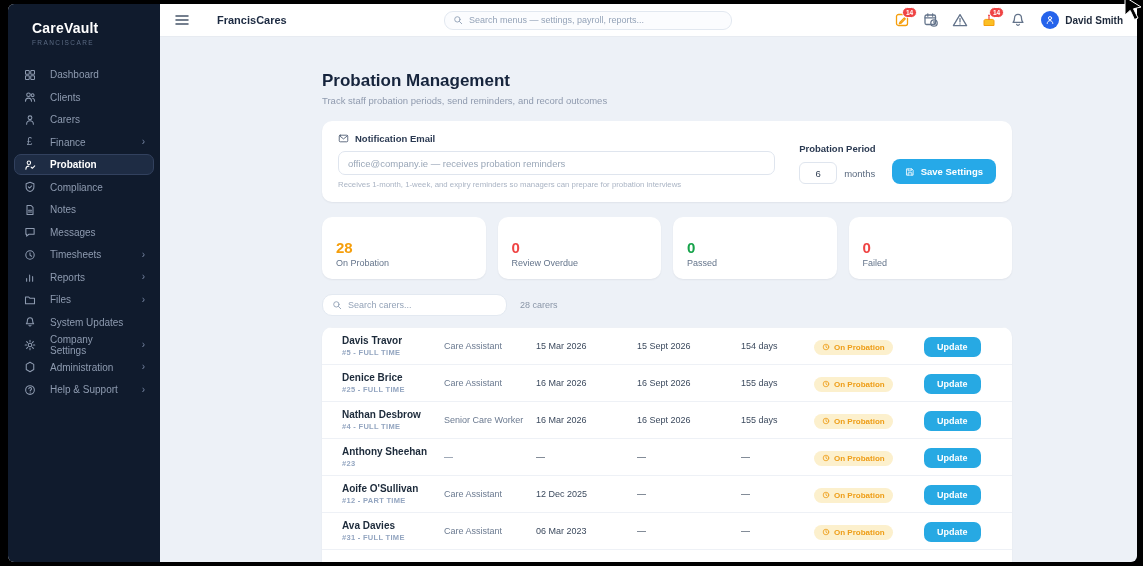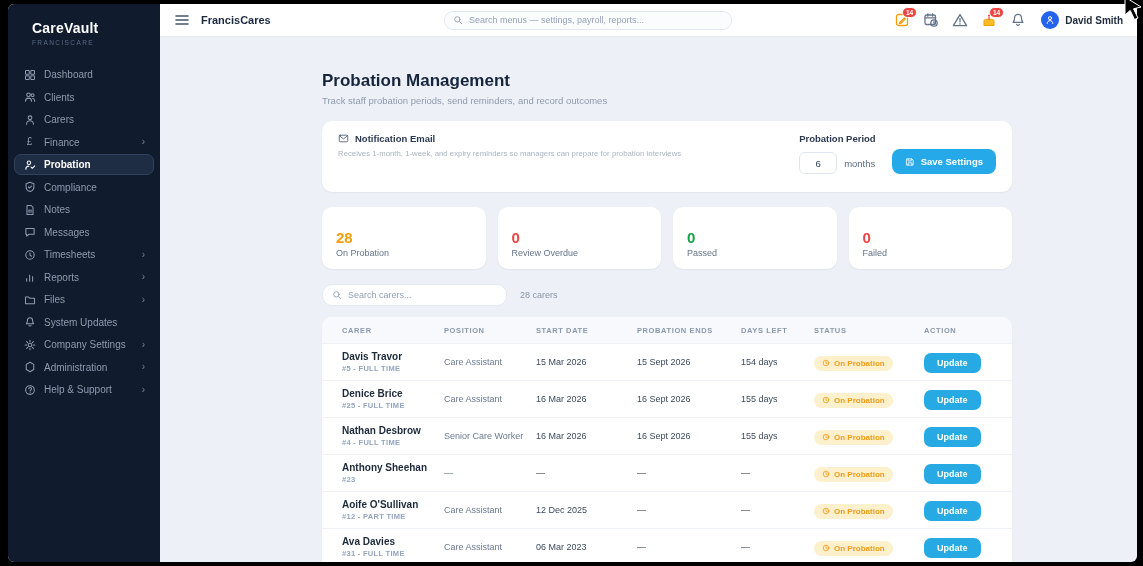--- a/index.html
+++ b/index.html
@@ -7,33 +7,33 @@
     font-family:"Liberation Sans", sans-serif; }
   .app { position:absolute; top:4px; left:8px; right:6px; bottom:4px;
     display:flex; border-radius:6px; overflow:hidden; background:#edf1f7; }
 
   
   .sidebar { width:152px; background:#101b2d; flex-shrink:0; padding-top:12px; }
   .logo { padding:4px 24px 8px; }
   .brand { color:#fff; font-size:14px; font-weight:700; letter-spacing:.2px; }
   .brand-sub { color:#5a6a82; font-size:6.5px; letter-spacing:1.4px; margin-top:3px; }
   .nav { margin-top:10px; padding:0 6px; }
-  .nav-item { display:flex; align-items:center; gap:8px; height:21px; margin-bottom:1.5px;
+  .nav-item { display:flex; align-items:center; gap:14px; height:21px; margin-bottom:1.5px;
     padding:0 8px; border-radius:7px; color:#8e9bb0; font-size:10px; cursor:pointer;
     border:1px solid transparent; }
   .nav-item.active { background:#1e2c44; border-color:#32415e; color:#fff; font-weight:600; }
   .nicon { width:13px; height:13px; display:flex; align-items:center; justify-content:center; flex-shrink:0; }
   .nicon svg { width:12px; height:12px; }
   .pound { font-size:10px; line-height:1; }
   .chev { margin-left:auto; font-size:10px; color:#7483a0; line-height:1; }
 
   
   .main { flex:1; display:flex; flex-direction:column; min-width:0; }
   .header { height:28px; background:#fff; border-bottom:1px solid #e7ebf1;
-    display:flex; align-items:center; padding:16px 14px; position:relative; flex-shrink:0; }
+    display:flex; align-items:center; padding:16px 14px; position:relative; flex-shrink:0;gap:16px; }
   .hamburger { width:16px; height:16px; color:#475569; cursor:pointer; }
   .htitle { margin-left:11px; font-size:11px; font-weight:700; color:#1b2940; }
   .hsearch { position:absolute; left:284px; width:288px; height:19px; border:1px solid #e2e8f0;
     border-radius:9px; background:#fbfcfe; display:flex; align-items:center; padding:0 8px; gap:6px; }
   .hsearch svg { width:10px; height:10px; color:#94a3b8; flex-shrink:0; }
   .hsearch input { border:none; outline:none; background:transparent; flex:1; font-size:9px;
     color:#334155; font-family:inherit; }
   .hsearch input::placeholder { color:#94a3b8; }
   .hicons { margin-left:auto; display:flex; align-items:center; gap:13px; }
   .hicon { position:relative; width:16px; height:16px; cursor:pointer; color:#64748b; }
@@ -384,20 +384,21 @@
         <div class="page-sub">Track staff probation periods, send reminders, and record outcomes</div>
 
         <div class="card settings">
           <div class="s-left">
             <div class="s-label">
                 <svg viewBox="0 0 16 16" fill="none" stroke="currentColor" stroke-width="1.2" stroke-linecap="round" stroke-linejoin="round">
                   <use href="#i-envelope"></use>
                 </svg>
                 <span>Notification Email</span>
               </div>
+            <input class="s-input" type="text" placeholder="office@company.ie — receives probation reminders" style="">
             <div class="s-help">Receives 1-month, 1-week, and expiry reminders so managers can prepare for probation interviews</div>
           </div>
           <div class="s-right">
             <div>
               <div class="pp-label">Probation Period</div>
               <div class="pp-row">
                 <input class="pp-input" type="text" value="6" style="">
                 <span class="pp-unit">months</span>
               </div>
             </div>
@@ -433,29 +434,20 @@
           <div class="t-search">
             <svg viewBox="0 0 16 16" fill="none" stroke="currentColor" stroke-width="1.5" stroke-linecap="round">
                 <use href="#i-search"></use>
               </svg>
             <input type="text" placeholder="Search carers..." style="">
           </div>
           <span class="t-count">28 carers</span>
         </div>
 
         <div class="card table-card">
-          <div class="tgrid thead">
-            <span class="th">Carer</span>
-            <span class="th">Position</span>
-            <span class="th">Start Date</span>
-            <span class="th">Probation Ends</span>
-            <span class="th">Days Left</span>
-            <span class="th">Status</span>
-            <span class="th">Action</span>
-          </div>
 
           <div class="tgrid trow">
             <div>
                 <div class="c-name">Davis Travor</div>
                 <div class="c-id">#5 - FULL TIME</div>
               </div>
             <span class="c-pos">Care Assistant</span>
             <span class="c-date">15 Mar 2026</span>
             <span class="c-date">15 Sept 2026</span>
             <span class="c-days">154 days</span>

